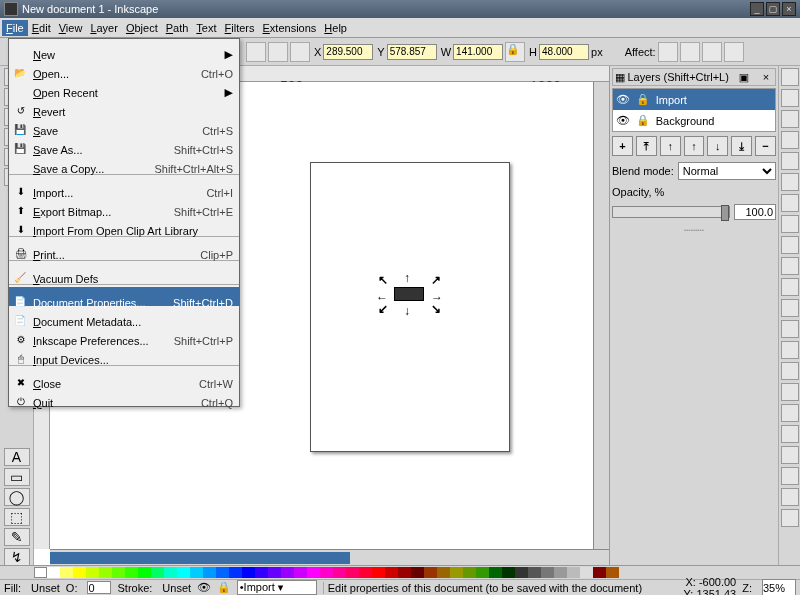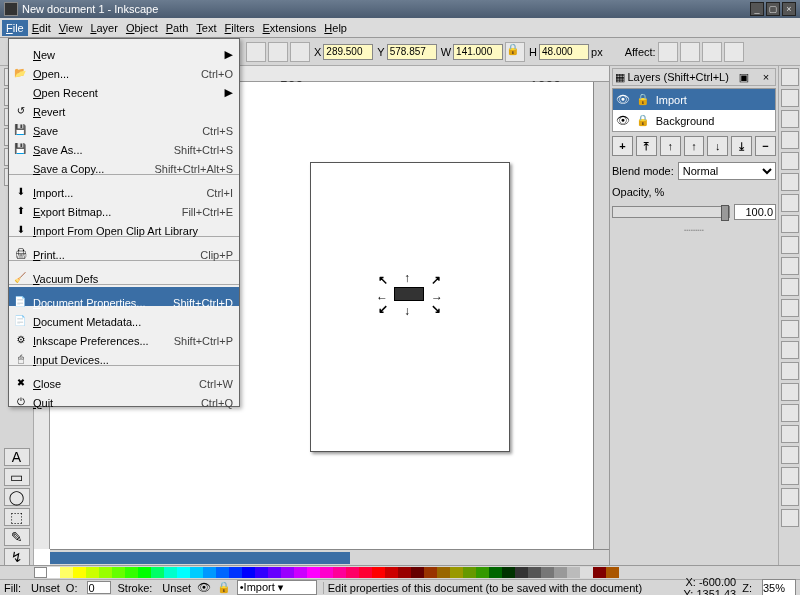--- a/index.html
+++ b/index.html
@@ -128,21 +128,21 @@
     </div>
     <div class="dd-sep"></div>
     <div class="dd-row">
       <span class="ico">⬇</span>
       <span class="lbl"><u>I</u>mport...</span>
       <span class="sc">Ctrl+I</span>
     </div>
     <div class="dd-row">
       <span class="ico">⬆</span>
       <span class="lbl"><u>E</u>xport Bitmap...</span>
-      <span class="sc">Fill+Ctrl+E</span>
+      <span class="sc">Shift+Ctrl+E</span>
     </div>
     <div class="dd-row">
       <span class="ico">⬇</span>
       <span class="lbl"><u>I</u>mport From Open Clip Art Library</span>
       <span class="sc"></span>
     </div>
     <div class="dd-sep"></div>
     <div class="dd-row">
       <span class="ico">🖨</span>
       <span class="lbl"><u>P</u>rint...</span>

